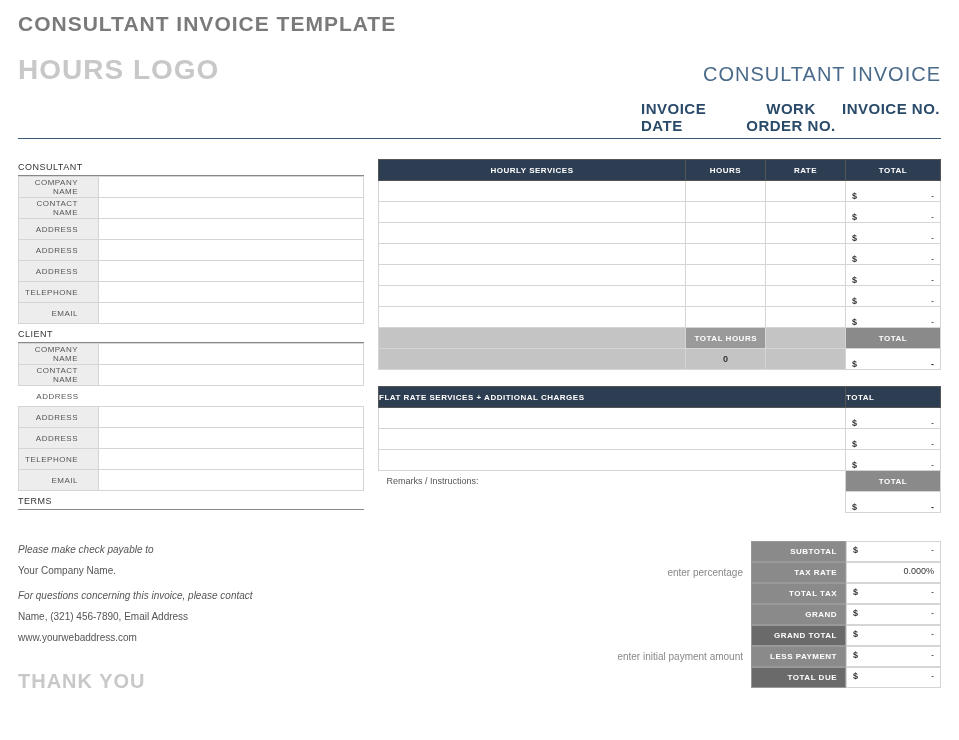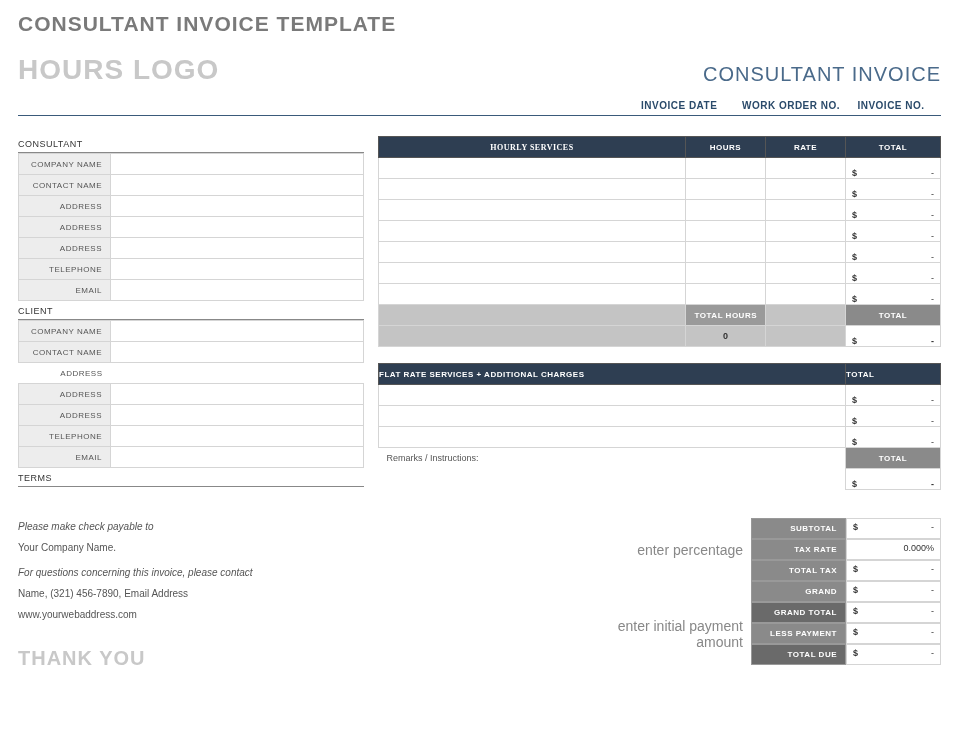--- a/index.html
+++ b/index.html
@@ -3,31 +3,31 @@
 <meta charset="utf-8">
 <style>
   * { box-sizing: border-box; margin: 0; padding: 0; }
   body { font-family: Arial, Helvetica, sans-serif; background: #fff; width: 959px; height: 740px; position: relative; font-size: 10px; color: #333; }
   .page { padding: 12px 18px; }
   .title { font-size: 21px; font-weight: bold; color: #7a7a7a; letter-spacing: 1px; margin-bottom: 18px; }
   .header-row { display: flex; justify-content: space-between; align-items: flex-end; margin-bottom: 6px; }
   .logo { font-size: 28px; font-weight: bold; color: #c8c8c8; letter-spacing: 1px; }
   .doc-type { font-size: 20px; color: #4a6a8a; letter-spacing: 1px; text-align: right; }
   .meta-row { display: flex; justify-content: flex-end; margin-top: 14px; border-bottom: 1px solid #3a5a7a; padding-bottom: 4px; }
-  .meta-cell { width: 100px; text-align: center; font-size: 10px; font-weight: bold; color: #2a4a6a; letter-spacing: 0.5px; }
+  .meta-cell { width: 100px; text-align: center; font-size: 15px; font-weight: bold; color: #2a4a6a; letter-spacing: 0.5px; }
   .meta-cell:first-child { text-align: left; }
 
   .main { display: flex; margin-top: 20px; gap: 14px; }
   .left-col { width: 346px; }
   .right-col { flex: 1; }
 
   .section-hdr { font-size: 9px; letter-spacing: 0.5px; border-bottom: 1px solid #888; padding: 3px 0; color: #333; }
   .info-table { width: 100%; border-collapse: collapse; }
   .info-table td { border: 1px solid #d5d5d5; height: 21px; font-size: 8px; letter-spacing: 0.5px; }
-  .info-table td.lbl { background: #ededed; width: 92px; text-align: right; padding-right: 8px; color: #555; }
+  .info-table td.lbl { background: #ededed; width: 80px; text-align: right; padding-right: 20px; color: #555; }
   .info-table td.val { background: #fff; }
 
   .svc-table { width: 100%; border-collapse: collapse; }
   .svc-table th { background: #2e3e52; color: #fff; font-size: 8px; font-weight: bold; letter-spacing: 0.5px; height: 21px; border: 1px solid #555; text-align: center; }
   .svc-table td { border: 1px solid #d5d5d5; height: 21px; font-size: 9px; padding: 0 6px; background: #fff; }
   .svc-table td.amt { position: relative; }
   .svc-table td.amt .cur { position: absolute; left: 6px; font-weight: bold; }
   .svc-table td.amt .num { position: absolute; right: 6px; }
   .svc-table td.grey { background: #c4c4c4; }
   .svc-table td.grey-mid { background: #9a9a9a; color: #fff; font-weight: bold; text-align: right; padding-right: 8px; font-size: 8px; letter-spacing: 0.5px; }
@@ -45,30 +45,30 @@
 
   .remarks { font-size: 9px; color: #555; padding: 4px 2px; }
 
   .footer { display: flex; justify-content: space-between; align-items: flex-start; margin-top: 28px; }
   .footer-left { width: 420px; font-size: 10px; color: #555; line-height: 1.7; }
   .footer-left .italic { font-style: italic; }
   .footer-left .line { margin-bottom: 4px; }
 
   .summary { width: 370px; }
   .summary-row { display: flex; height: 21px; align-items: stretch; }
-  .summary-row .hint { flex: 1; text-align: right; padding-right: 8px; font-size: 14px; color: #888; display: flex; align-items: center; justify-content: flex-end; }
+  .summary-row .hint { flex: 1; text-align: right; padding-right: 8px; font-size: 10px; color: #888; display: flex; align-items: center; justify-content: flex-end; }
   .summary-row .slabel { width: 95px; background: #8a8a8a; color: #fff; font-size: 8px; font-weight: bold; letter-spacing: 0.5px; display: flex; align-items: center; justify-content: flex-end; padding-right: 8px; border: 1px solid #999; }
   .summary-row .sval { width: 95px; border: 1px solid #d5d5d5; font-size: 9px; position: relative; background: #fff; }
   .summary-row .sval .cur { position: absolute; left: 6px; top: 3px; font-weight: bold; }
   .summary-row .sval .num { position: absolute; right: 6px; top: 3px; }
   .summary-row.dark .slabel { background: #6a6a6a; }
 
   .thank { font-size: 20px; font-weight: bold; color: #c8c8c8; letter-spacing: 1px; margin-top: 18px; }
 
-  .col-hourly { width: auto; font-family: Liberation Serif, serif; }
+  .col-hourly { width: auto; }
   .col-hours { width: 80px; }
   .col-rate { width: 80px; }
   .col-total { width: 95px; }
   .col-flat { width: auto; }
 </style>
 </head>
 <body>
 
 <div class="page">
   <div class="title">CONSULTANT INVOICE TEMPLATE</div>

